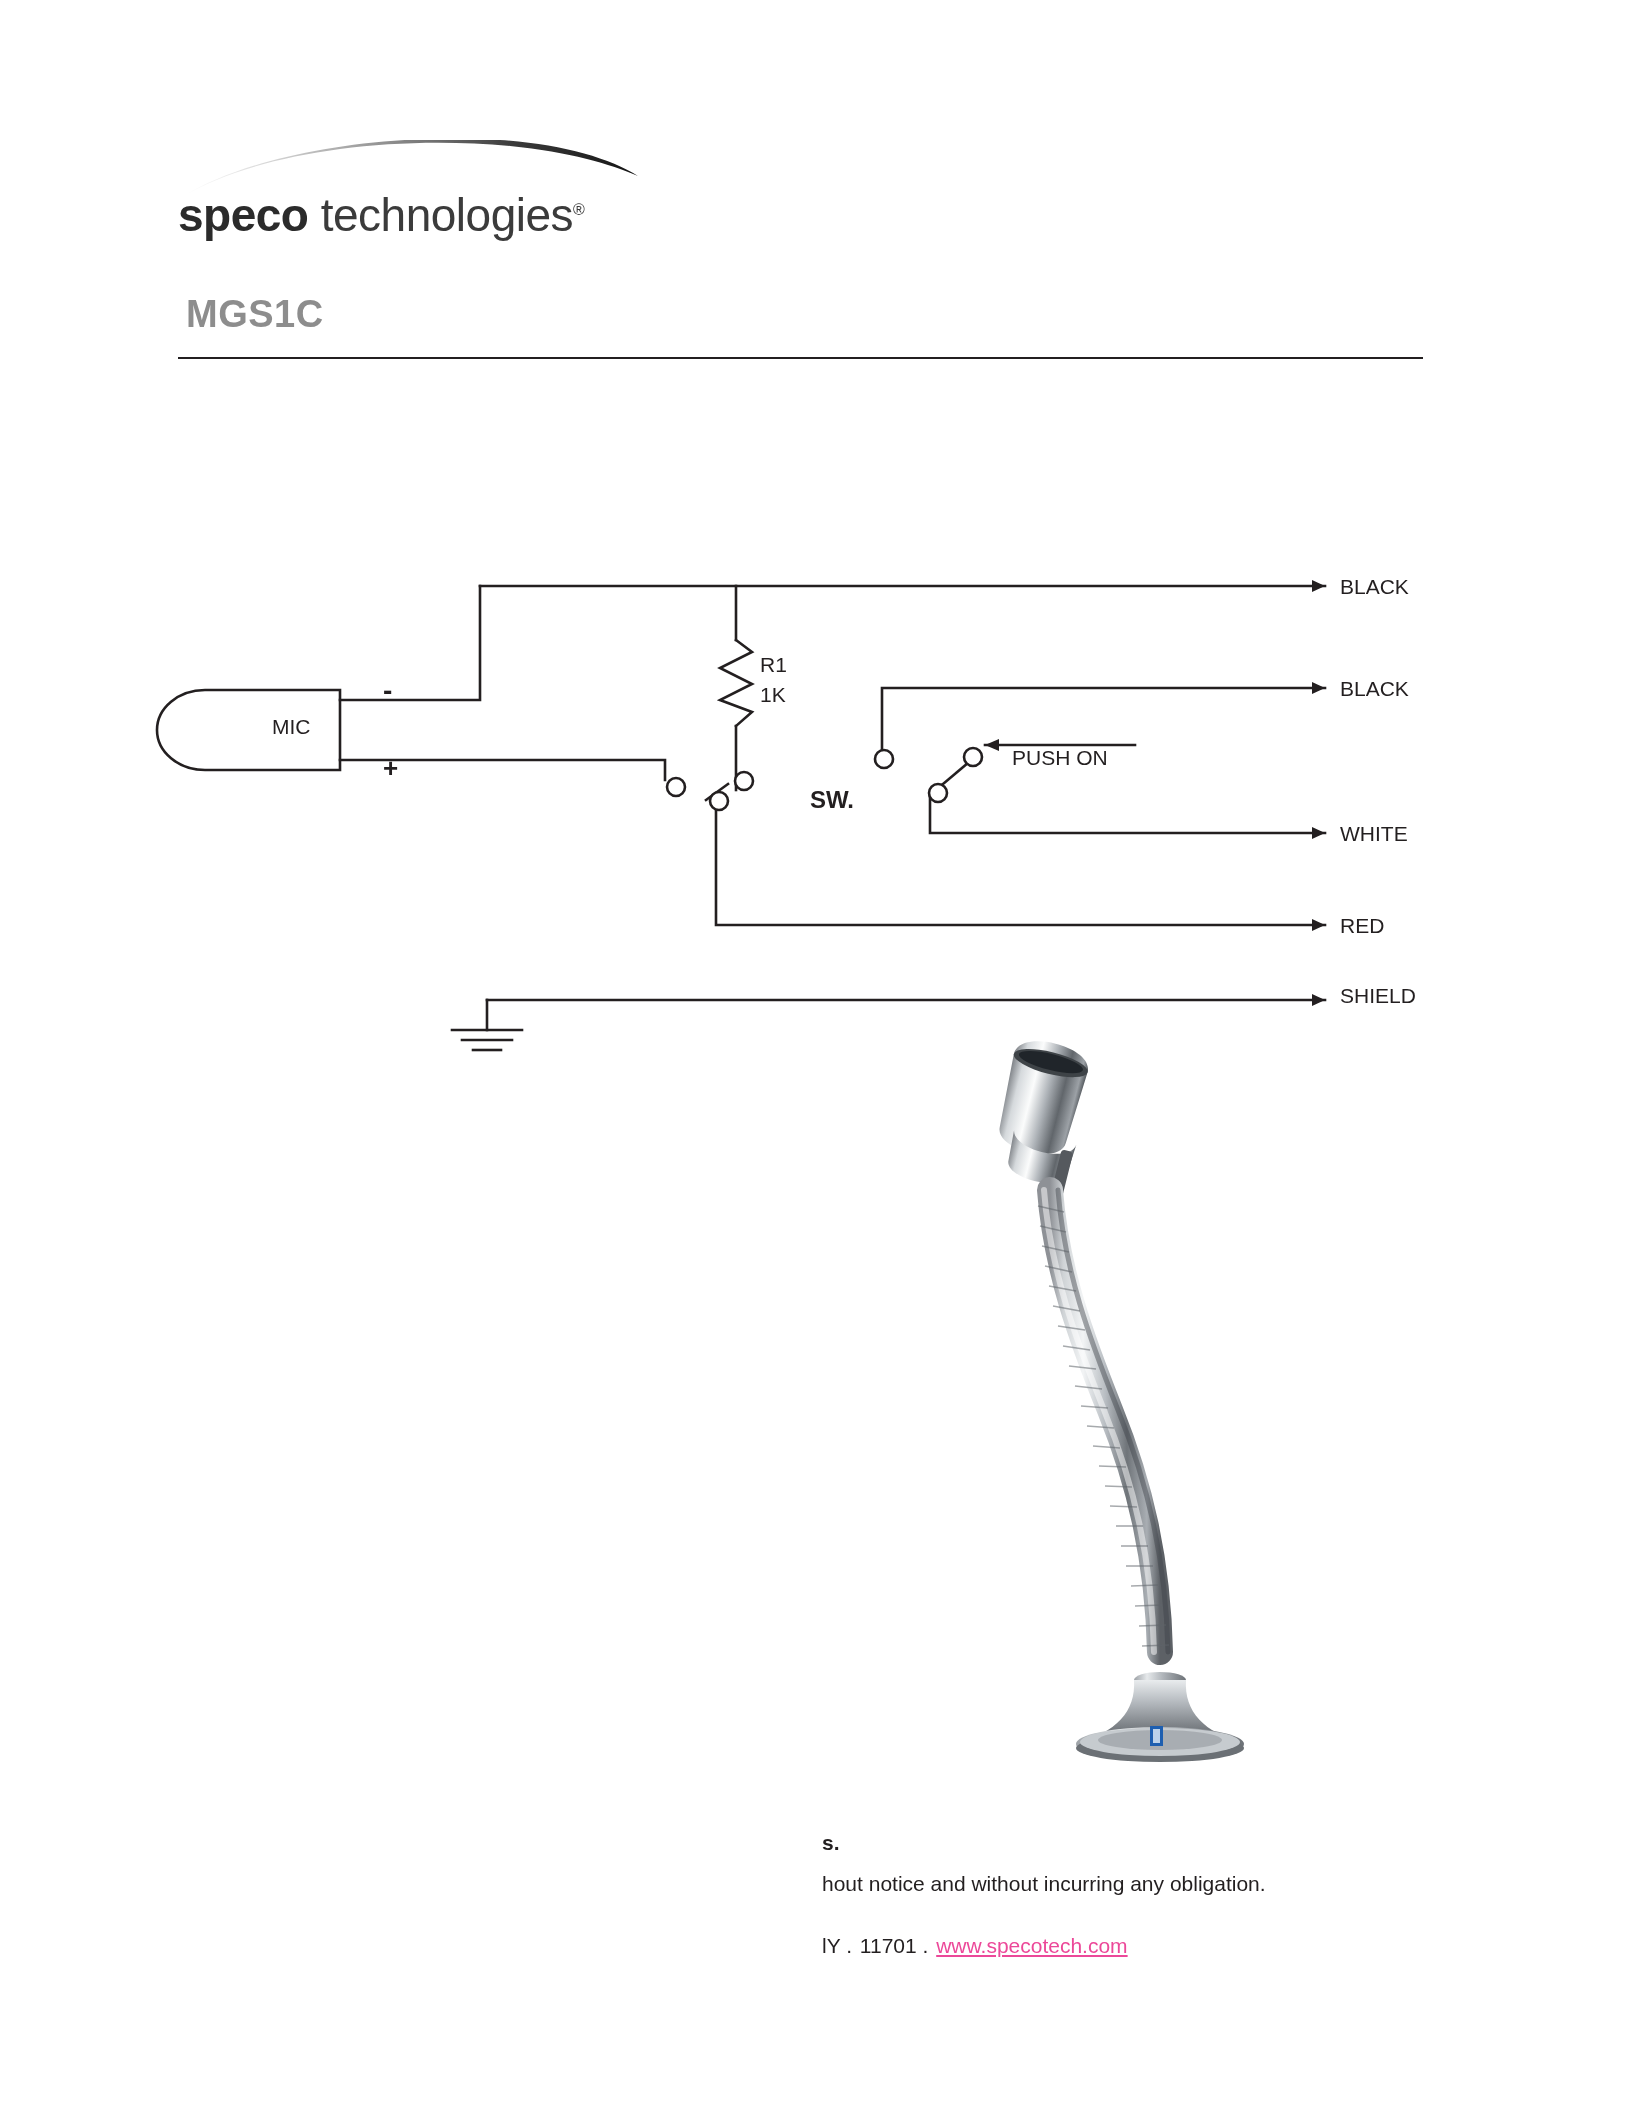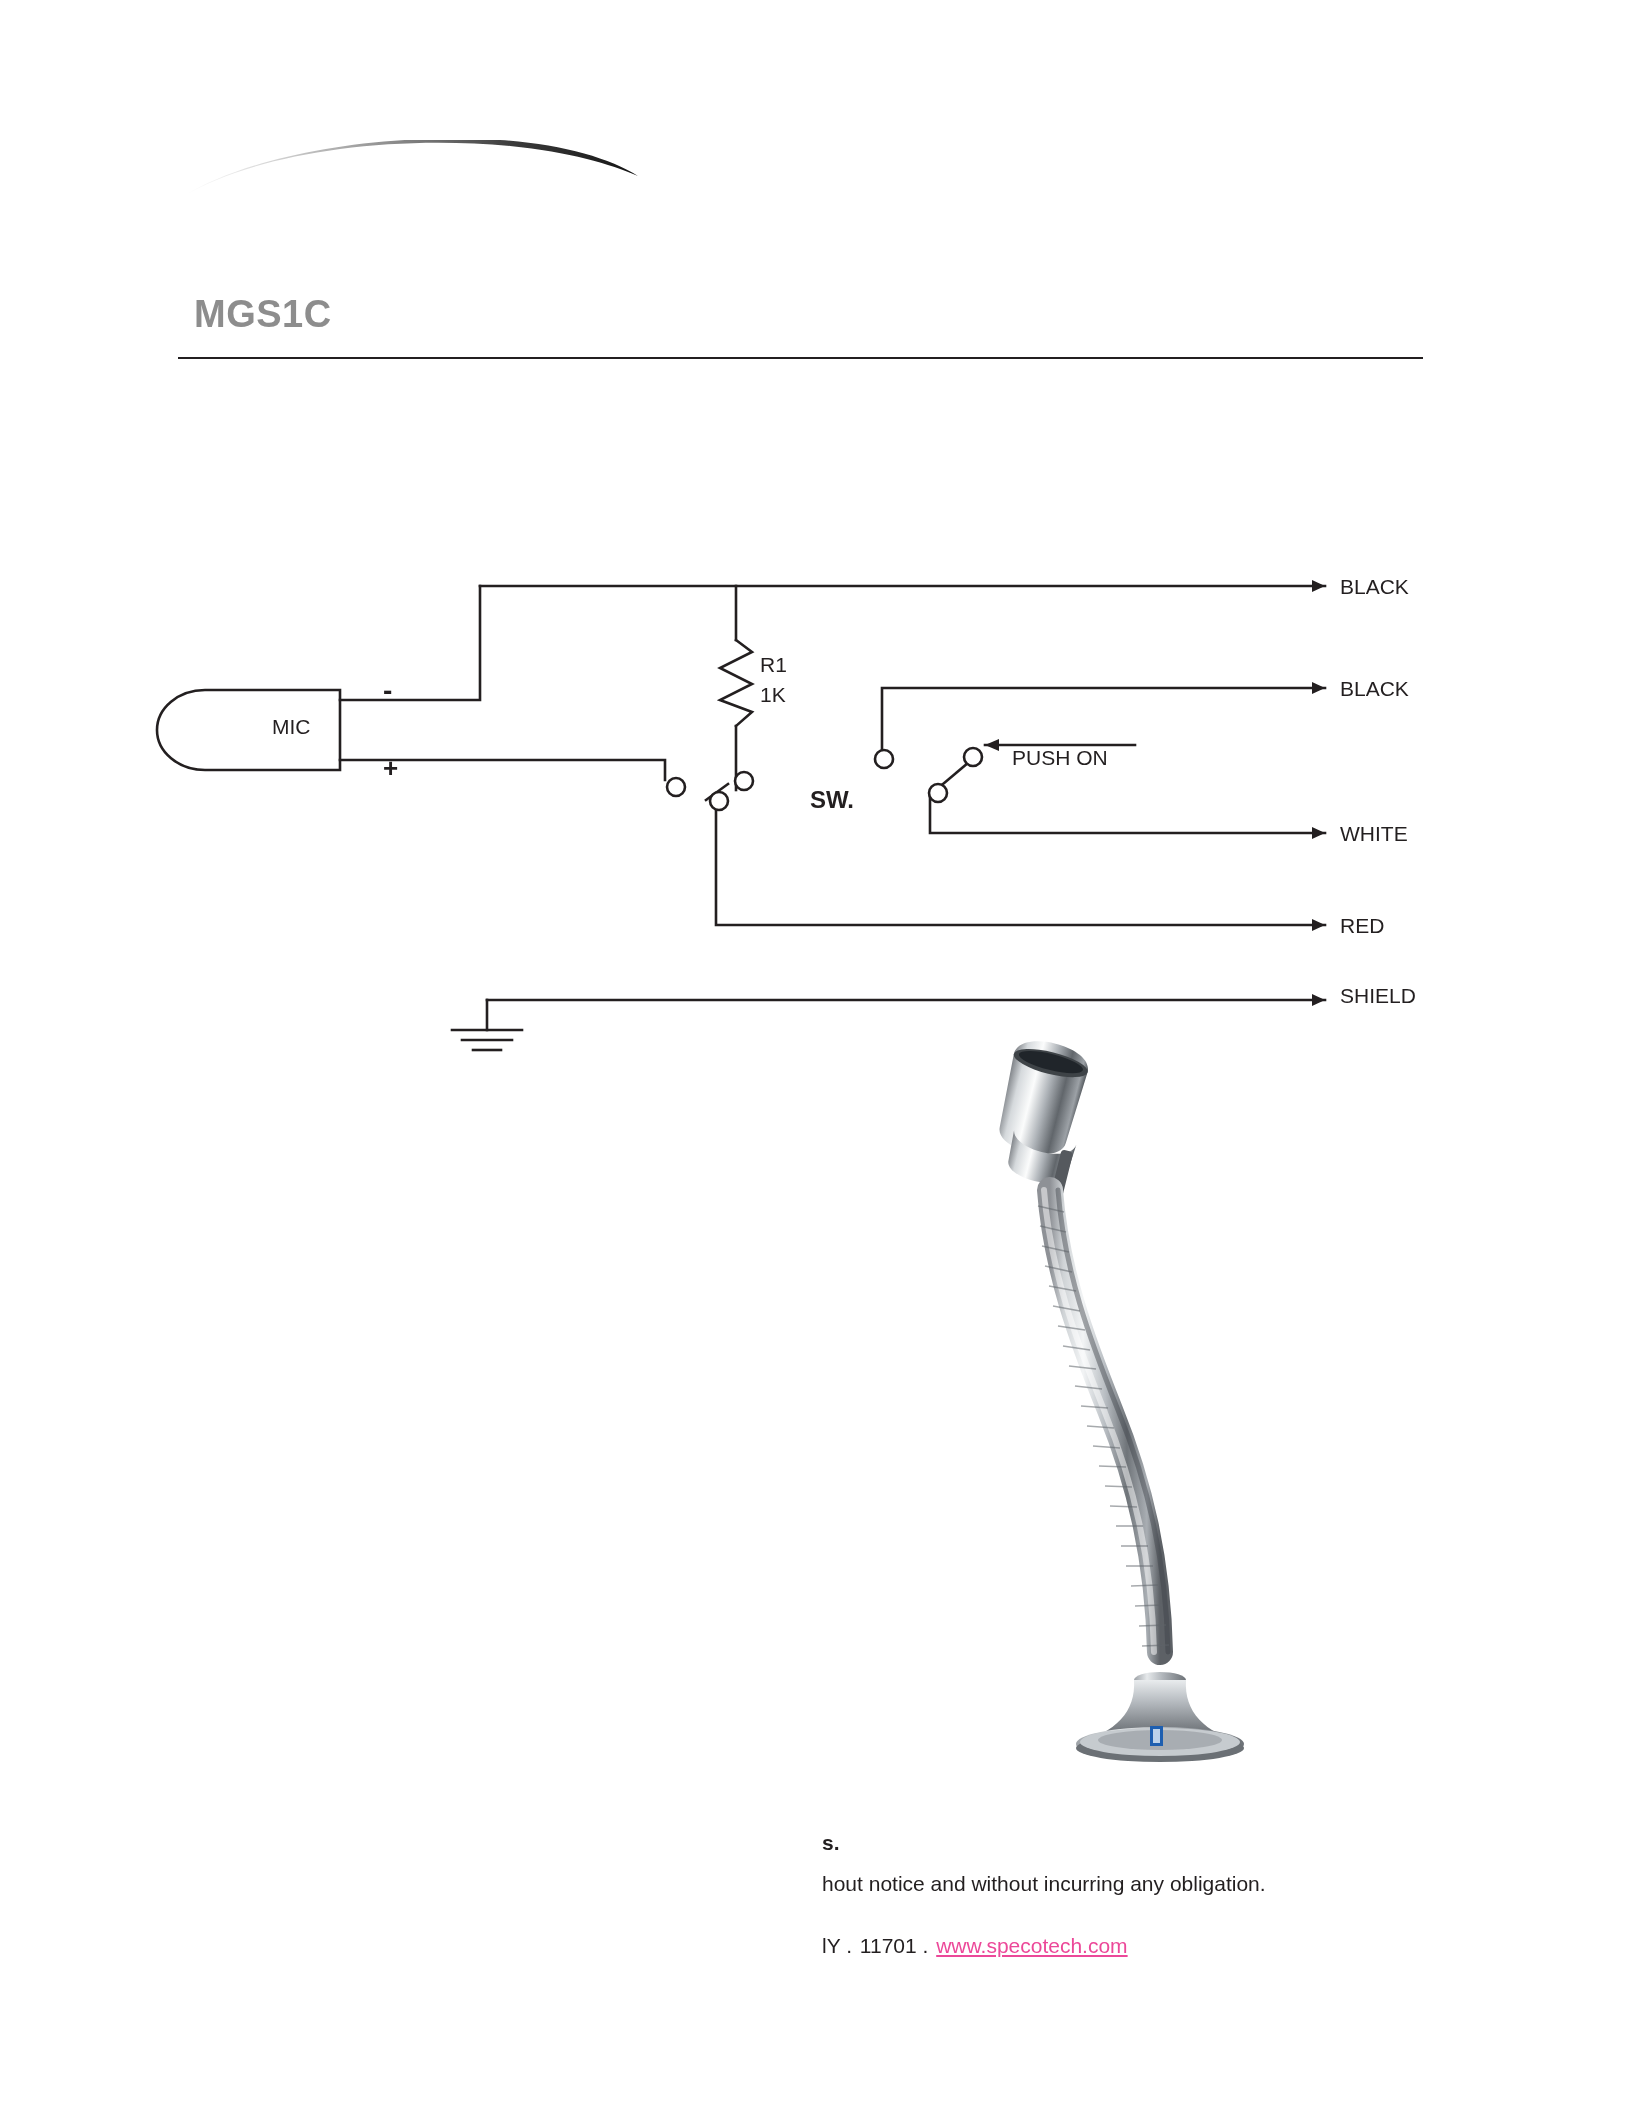--- a/index.html
+++ b/index.html
@@ -56,21 +56,20 @@
   }
 
   .model-title {
     position: absolute;
     left: 186px;
     top: 293px;
     font-size: 38px;
     font-weight: bold;
     color: #8d8d8d;
     letter-spacing: 0.5px;
-    margin-left: 8px;
   }
   .header-rule {
     position: absolute;
     left: 178px;
     top: 357px;
     width: 1245px;
     height: 2px;
     background: #231f20;
   }
 
@@ -134,20 +133,21 @@
         <linearGradient id="swooshGrad" x1="0" y1="0" x2="1" y2="0">
           <stop offset="0%" stop-color="#ffffff"></stop>
           <stop offset="18%" stop-color="#d8d8d8"></stop>
           <stop offset="45%" stop-color="#8f8f8f"></stop>
           <stop offset="72%" stop-color="#3c3c3c"></stop>
           <stop offset="100%" stop-color="#141414"></stop>
         </linearGradient>
       </defs>
       <path d="M4,56 C70,16 200,-6 330,6 C390,12 430,24 458,36 C430,18 380,4 320,0 C190,-8 64,18 4,56 Z" fill="url(#swooshGrad)"></path>
     </svg>
+    <div class="logo-text"><span class="bold">speco</span><span> technologies</span><span class="logo-reg">®</span></div>
   </div>
 
   <div class="model-title">MGS1C</div>
   <div class="header-rule"></div>
 
   <svg id="schematic" viewBox="0 0 1632 2112">
     <g fill="none" stroke="#231f20" stroke-width="2.6" stroke-linecap="square">
 
       <path d="M205,690 L340,690 L340,770 L205,770 A48,40 0 0 1 205,690 Z" stroke="#231f20" stroke-width="2.6" fill="#ffffff"></path>
 

